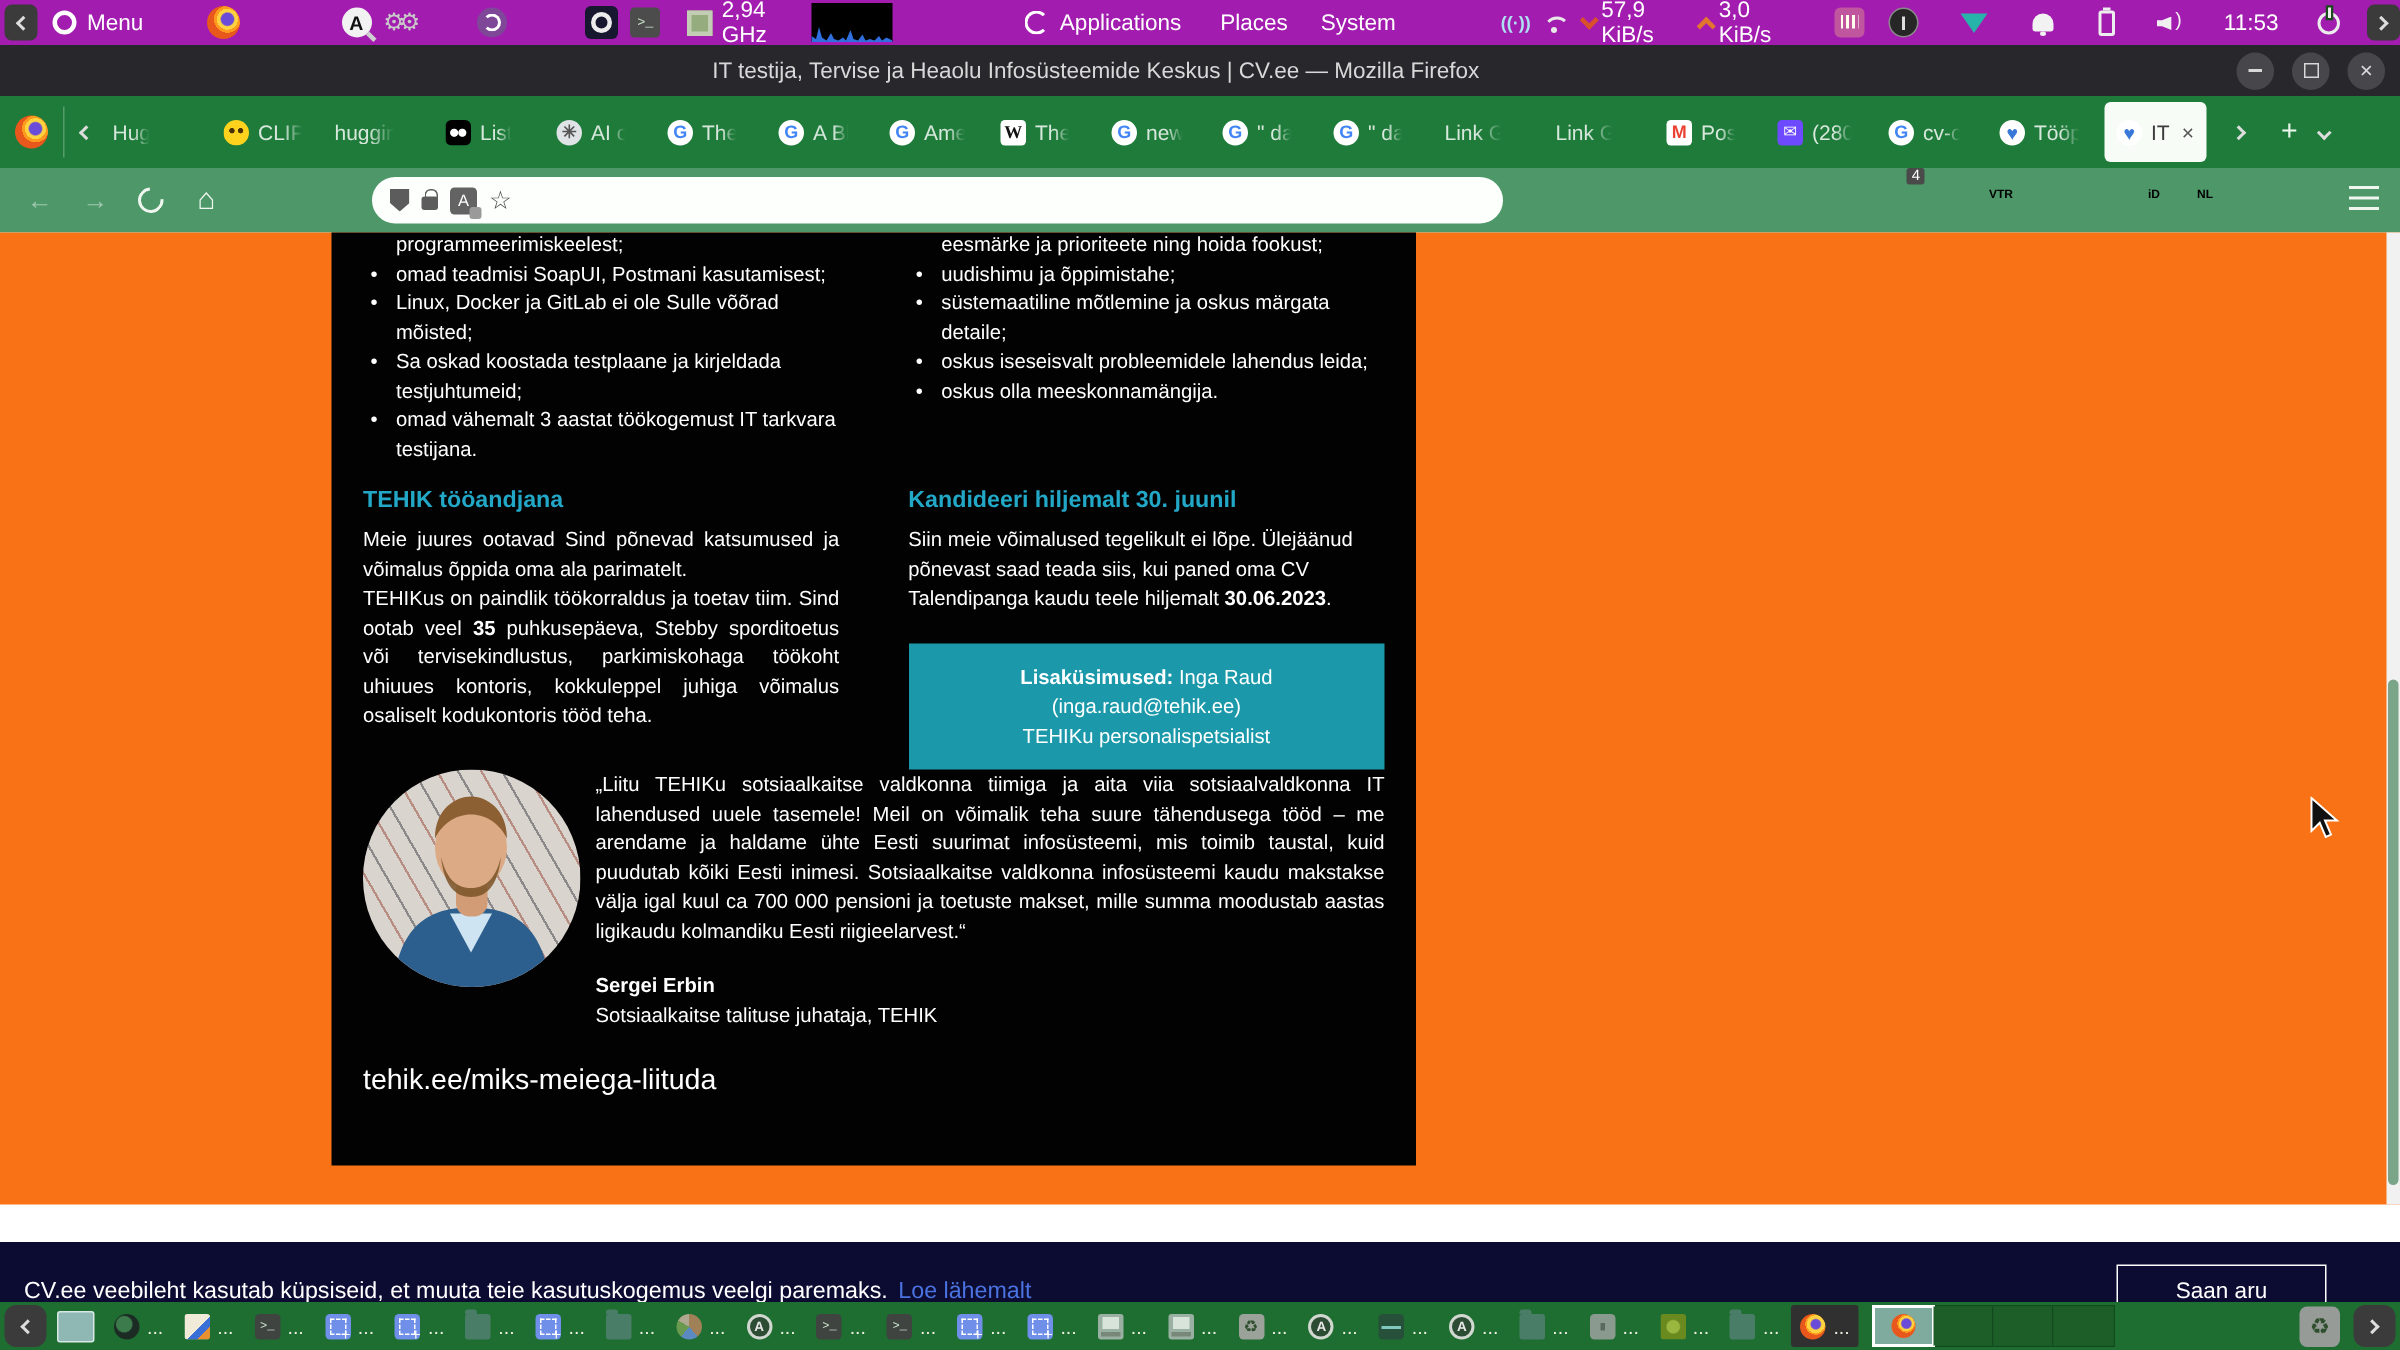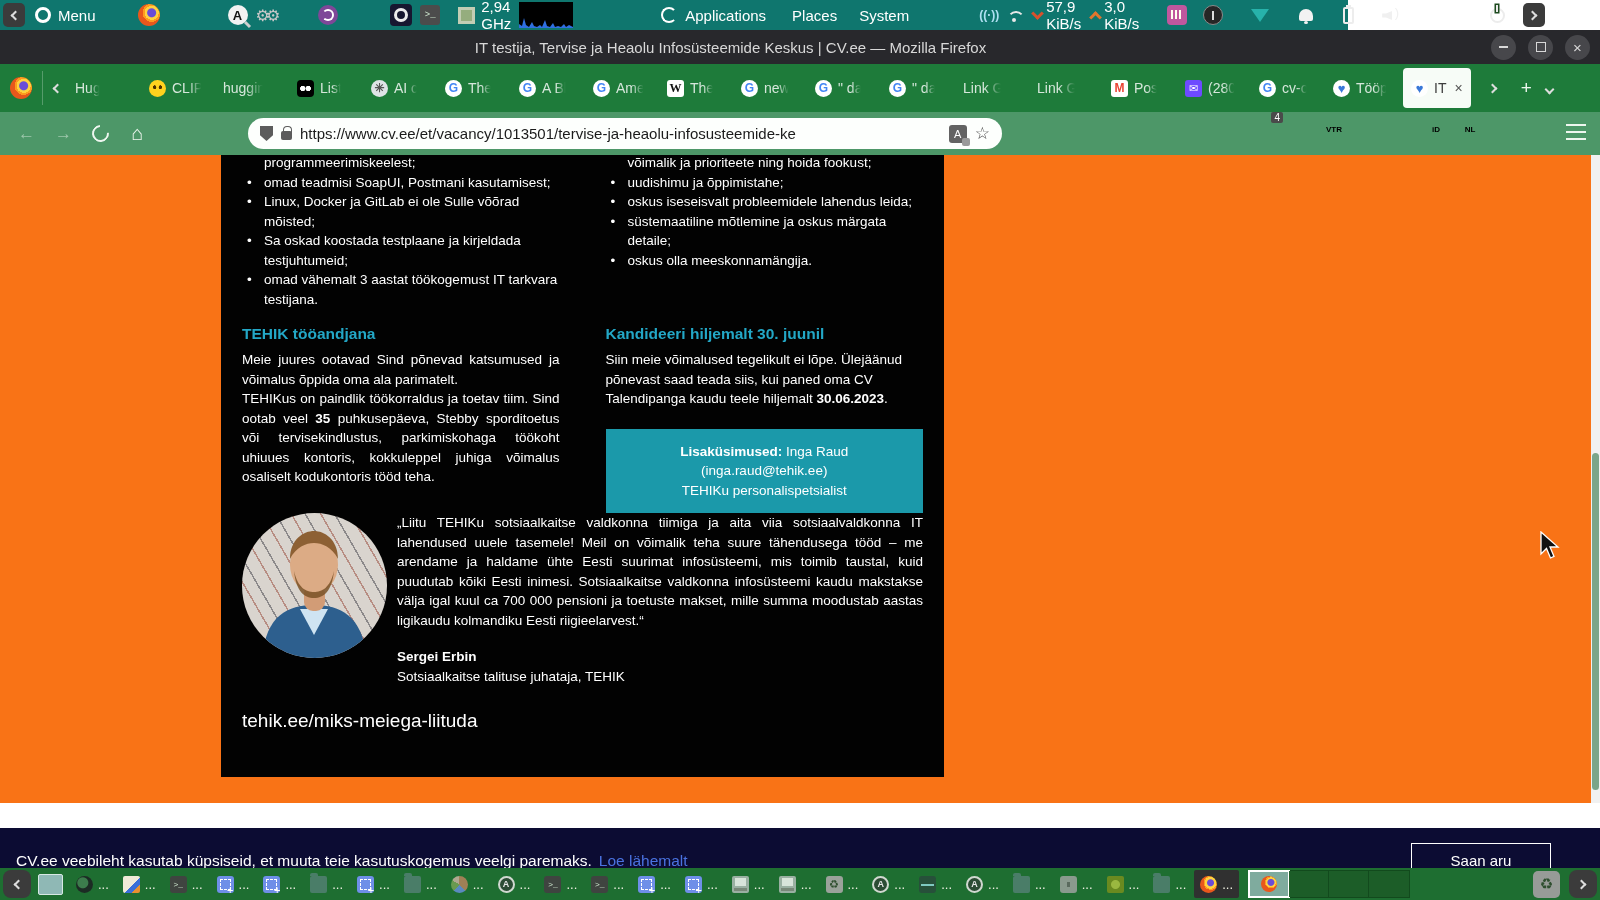--- a/index.html
+++ b/index.html
@@ -1,20 +1,20 @@
 <!DOCTYPE html>
 <html><head>
 <meta charset="utf-8">
 <style>
   *{box-sizing:border-box;margin:0;padding:0}
   html,body{margin:0;background:#000;font-family:"Liberation Sans",sans-serif}
   #screen{position:relative;width:1600px;height:900px;overflow:hidden;background:#fff}
 
   
-  .tp{position:absolute;left:0;top:0;width:1348px;height:30px;background:#0f766e;display:flex;align-items:center;color:#fff;font-size:15px}
+  .tp{position:absolute;left:0;top:0;width:1600px;height:30px;background:#a21caf;display:flex;align-items:center;color:#fff;font-size:15px}
   .pill{width:22px;height:24px;background:#3b3b3b;border-radius:5px;display:flex;align-items:center;justify-content:center;flex:none}
   .chev{display:inline-block;width:7px;height:7px;border-left:2px solid #ddd;border-bottom:2px solid #ddd}
   .chev.l{transform:rotate(45deg);margin-left:3px}
   .chev.r{transform:rotate(-135deg);margin-right:3px}
   .chev.d{transform:rotate(-45deg);margin-top:-3px}
   .tp-menu{display:flex;align-items:center;gap:7px;margin-left:10px}
   .mate-ring{width:16px;height:16px;border:3px solid #fff;border-radius:50%;display:inline-block}
   .ffball{width:22px;height:22px;border-radius:50%;background:radial-gradient(circle at 62% 40%,#6a4cd8 0 4px,#ffd23f 5px 7px,#ff9a1f 7px 9px,#e8571c 9px 12px);display:inline-block;flex:none}
   .tp .ffball{margin-left:42px}
   .tpic{display:inline-flex;align-items:center;justify-content:center;flex:none}
@@ -360,21 +360,20 @@
   <div class="navbar">
     <div class="nav-left">
       <span class="nav-btn ic-back dim"></span>
       <span class="nav-btn ic-fwd dim"></span>
       <span class="nav-btn ic-reload"></span>
       <span class="nav-btn ic-home"></span>
     </div>
     <div class="urlbar">
       <span class="ic-shield"></span>
       <span class="ic-lock"></span>
-      <span class="url">https://www.cv.ee/et/vacancy/1013501/tervise-ja-heaolu-infosusteemide-ke</span>
       <span class="ic-translate"></span>
       <span class="ic-star"></span>
     </div>
     <div class="ext-row">
 
     <span class="ext ic-pocket">
         
         
       </span>
         <span class="ext ic-download">
@@ -439,24 +438,24 @@
           <li class="ic-cont">programmeerimiskeelest;</li>
               <li>omad teadmisi SoapUI, Postmani kasutamisest;</li>
               <li>Linux, Docker ja GitLab ei ole Sulle võõrad mõisted;</li>
               <li>Sa oskad koostada testplaane ja kirjeldada testjuhtumeid;</li>
               <li>omad vähemalt 3 aastat töökogemust IT tarkvara testijana.</li>
             </ul>
         </div>
         <div class="req-col">
           <ul class="blist">
 
-          <li class="ic-cont">võimalik ja prioriteete ning hoida fookust;</li>
+          <li class="ic-cont">eesmärke ja prioriteete ning hoida fookust;</li>
               <li>uudishimu ja õppimistahe;</li>
+              <li>süstemaatiline mõtlemine ja oskus märgata detaile;</li>
               <li>oskus iseseisvalt probleemidele lahendus leida;</li>
-              <li>süstemaatiline mõtlemine ja oskus märgata detaile;</li>
               <li>oskus olla meeskonnamängija.</li>
             </ul>
         </div>
       </div>
       <div class="sec-cols">
         <div class="sec-col">
           <h3 class="cyan">TEHIK tööandjana</h3>
           <p class="p-just">Meie juures ootavad Sind põnevad katsumused ja võimalus õppida oma ala parimatelt.</p>
           <p class="p-just"><span>TEHIKus on paindlik töökorraldus ja toetav tiim. Sind ootab veel </span><b>35</b><span> puhkusepäeva, Stebby sporditoetus või tervisekindlustus, parkimiskohaga töökoht uhiuues kontoris, kokkuleppel juhiga võimalus osaliselt kodukontoris tööd teha.</span></p>
         </div>

